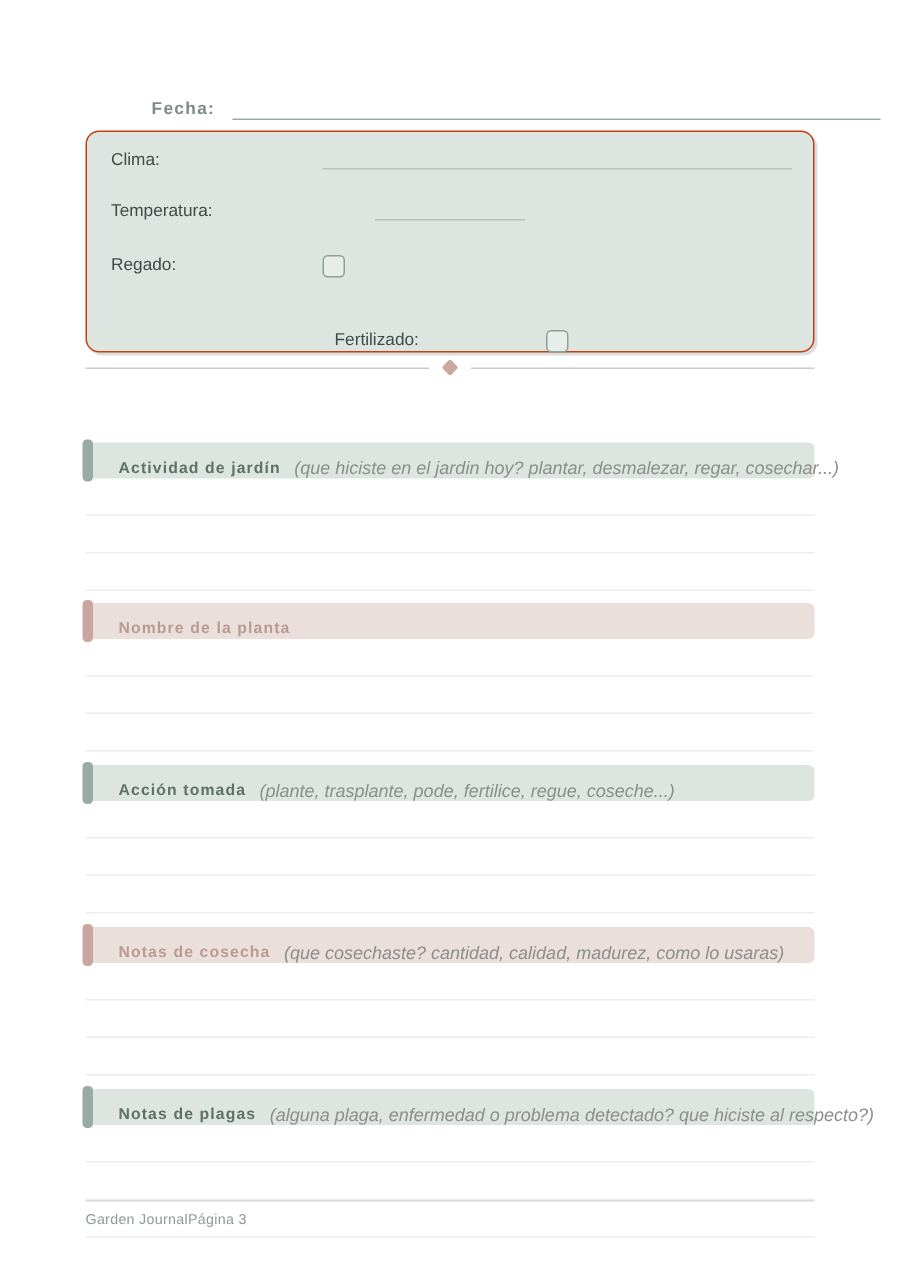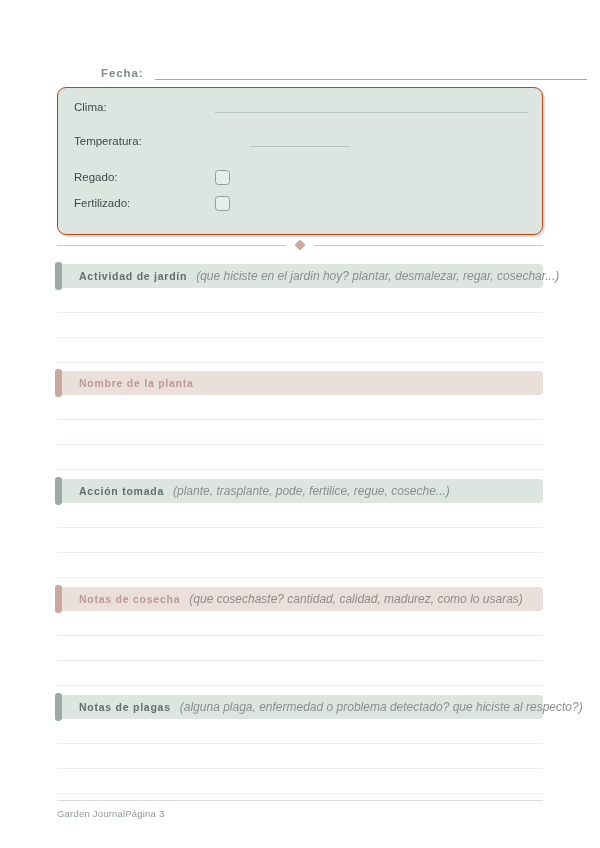--- a/index.html
+++ b/index.html
@@ -67,21 +67,21 @@
     position: absolute;
     left: 16px;
     width: 454px;
     height: 18px;
     display: flex;
     align-items: center;
   }
   .info-row.r1 { top: 10px; }
   .info-row.r2 { top: 44px; gap: 35px; }
   .info-row.r3 { top: 79px; align-items: flex-end; }
-  .info-row.r4 { top: 106px; }
+  .info-row.r4 { top: 130px; justify-content: center; }
   .info-label {
     font-size: 11.5px;
     color: #3f4a49;
     line-height: 16px;
     white-space: nowrap;
     width: 141px;
     flex: none;
   }
   .fill-line {
     height: 11px;
@@ -127,24 +127,25 @@
   .section {
     position: absolute;
     left: 57px;
     width: 486px;
   }
   .sec-header {
     position: relative;
     height: 24px;
     border-radius: 4px;
     display: flex;
-    align-items: center;
+    align-items: flex-end;
     padding-left: 22px;
     box-sizing: border-box;
     overflow: visible;
+    margin-top: 31px;
   }
   .sec-header .accent {
     position: absolute;
     left: -2px;
     top: -2px;
     width: 7px;
     height: 28px;
     border-radius: 3px;
   }
   .sec-title {

